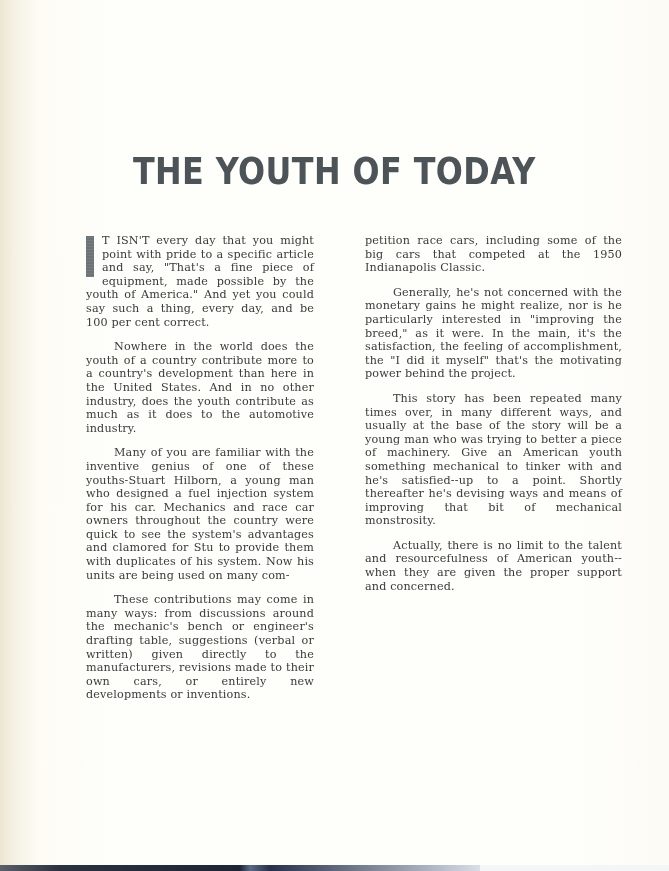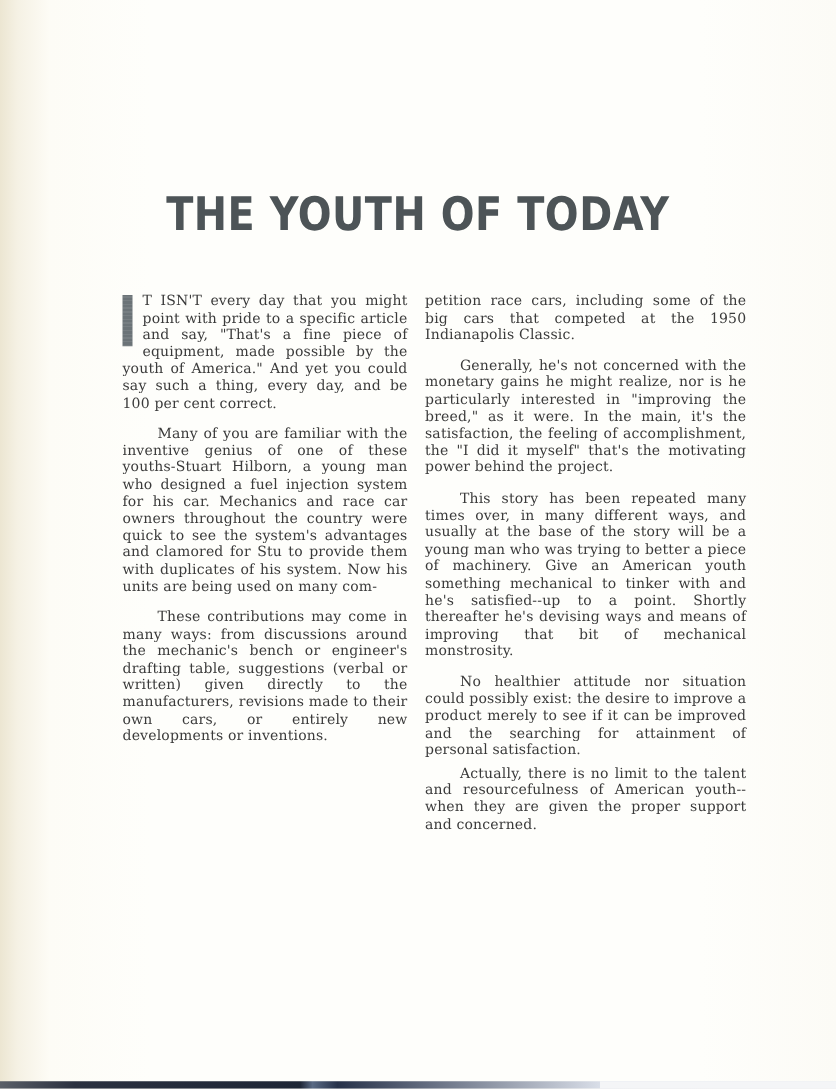--- a/index.html
+++ b/index.html
@@ -23,22 +23,22 @@
       font-family: "DejaVu Sans", sans-serif; font-weight: bold; font-size: 37px;
       letter-spacing: 0.5px; color: #4d5457;
       transform: scaleX(0.86); transform-origin: 333px 0;
       line-height: 46px;
     }
     .col {
       position: absolute; top: 234px;
       font-family: "DejaVu Serif", serif; font-size: 11.2px; line-height: 13.6px;
       color: #3a3a3a; text-align: justify; letter-spacing: 0.15px;
     }
-    .col-left { left: 98px; width: 228px; }
-    .col-right { left: 340px; width: 257px; }
+    .col-left { left: 86px; width: 228px; }
+    .col-right { left: 365px; width: 257px; }
     .col p { margin: 0 0 11px 0; text-indent: 28px; hyphens: manual; }
     .col p.first { text-indent: 0; }
     .col p.tight { margin-bottom: 5px; }
     .col p.noindent { text-indent: 0; }
     .dropcap {
       float: left; width: 8px; height: 41px; margin: 2px 8px 0 0;
       background: #6b7377;
       background-image: repeating-linear-gradient(0deg, rgba(255,255,255,0.08) 0 1px, transparent 1px 3px);
     }
     .dropcap-letter { position: absolute; width: 1px; height: 1px; overflow: hidden; clip: rect(0 0 0 0); }
@@ -51,23 +51,23 @@
 <div class="bottom-edge-right"></div>
 
 <h1 class="title">THE YOUTH OF TODAY</h1>
 
 <div class="col col-left">
   <p class="first">
     <span class="dropcap"></span>
     <span class="dropcap-letter">I</span>
     <span>T ISN'T every day that you might point with pride to a specific article and say, "That's a fine piece of equipment, made possible by the youth of America."  And yet you could say such a thing, every day, and be 100 per cent correct.</span>
   </p>
+  <p>Nowhere in the world does the youth of a country contribute more to a country's development than here in the United States.  And in no other industry, does the youth contribute as much as it does to the automotive industry.</p>
   <p>Many of you are familiar with the inventive genius of one of these youths-Stuart Hilborn, a young man who designed a fuel injection system for his car.  Mechanics and race car owners throughout the country were quick to see the system's advantages and clamored for Stu to provide them with duplicates of his system.  Now his units are being used on many com-</p>
   <p>These contributions may come in many ways: from discussions around the mechanic's bench or engineer's drafting table, suggestions (verbal or written) given directly to the manufacturers, revisions made to their own cars, or entirely new developments or inventions.</p>
 </div>
 
 <div class="col col-right">
   <p class="noindent">petition race cars, including some of the big cars that competed at the 1950 Indianapolis Classic.</p>
   <p>Generally, he's not concerned with the monetary gains he might realize, nor is he particularly interested in "improving the breed," as it were.  In the main, it's the satisfaction, the feeling of accomplishment, the "I did it myself" that's the motivating power behind the project.</p>
   <p>This story has been repeated many times over, in many different ways, and usually at the base of the story will be a young man who was trying to better a piece of machinery. Give an American youth something mechanical to tinker with and he's satisfied--up to a point. Shortly thereafter he's devising ways and means of improving that bit of mechanical monstrosity.</p>
-  <p class="tight">No healthier attitude nor situation could possibly exist: the desire to improve a product merely to see if it can be improved and the searching for attainment of personal satisfaction.</p>
   <p>Actually, there is no limit to the talent and resourcefulness of American youth--when they are given the proper support and concerned.</p>
 </div>
 
 </body></html>

